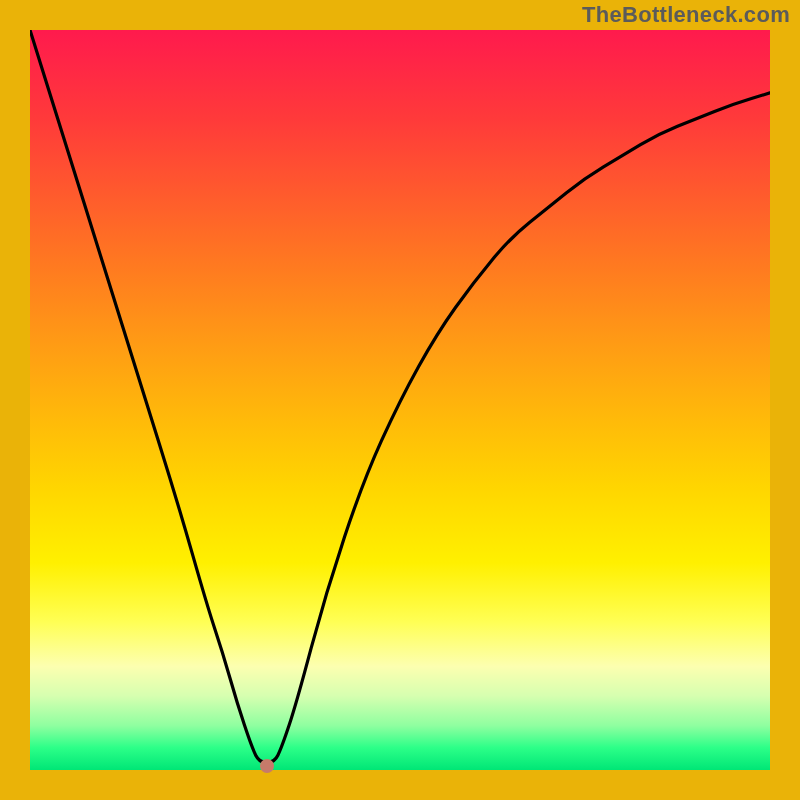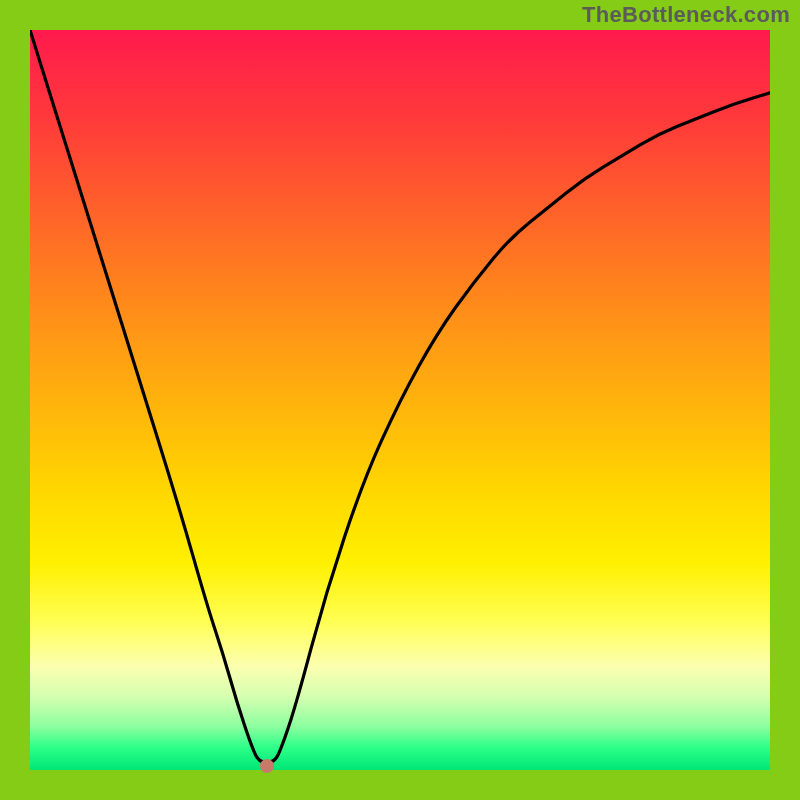--- a/index.html
+++ b/index.html
@@ -1,21 +1,21 @@
 <!DOCTYPE html>
 <html><head>
 <meta charset="utf-8">
 <style>
   * { margin: 0; padding: 0; box-sizing: border-box; }
   html, body { width: 800px; height: 800px; overflow: hidden; background: #000; }
   .frame {
     position: relative;
     width: 800px;
     height: 800px;
-    background: #84cc16;
+    background: #eab308;
   }
   .watermark {
     position: absolute;
     top: 2px;
     right: 10px;
     font-family: Arial, Helvetica, sans-serif;
     font-size: 22px;
     font-weight: 600;
     color: #5b5b5b;
     letter-spacing: 0.3px;

